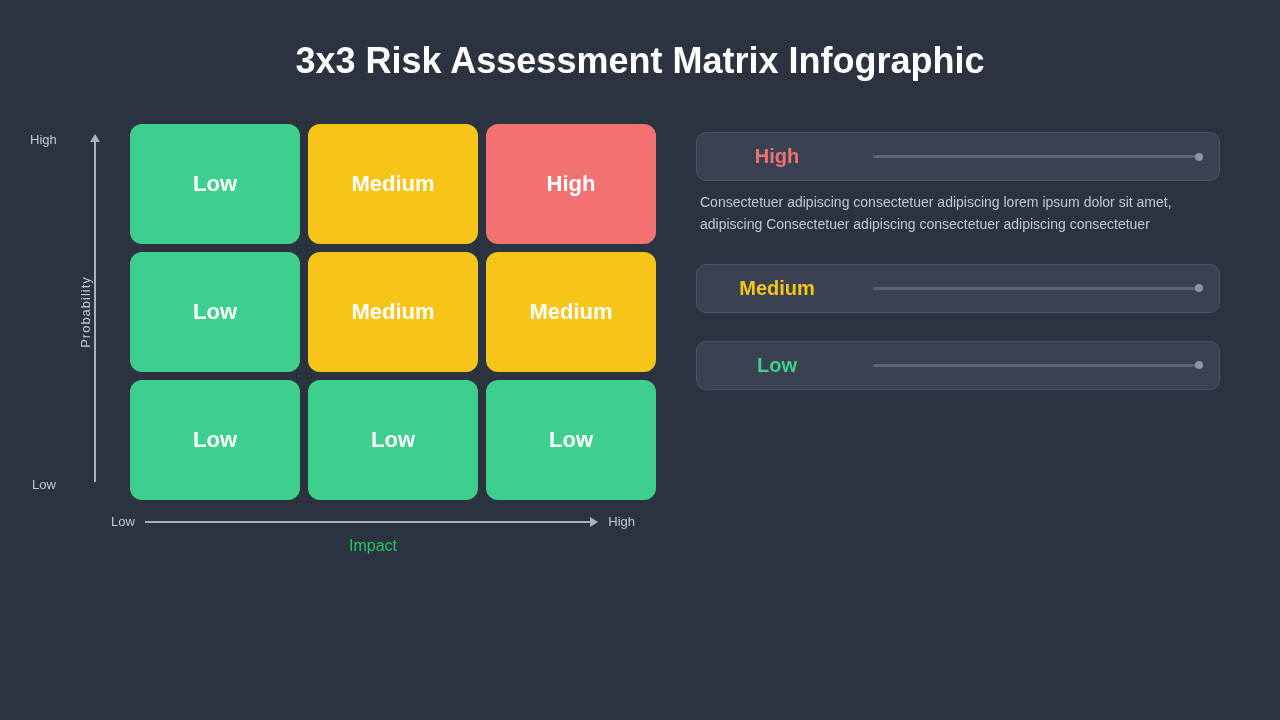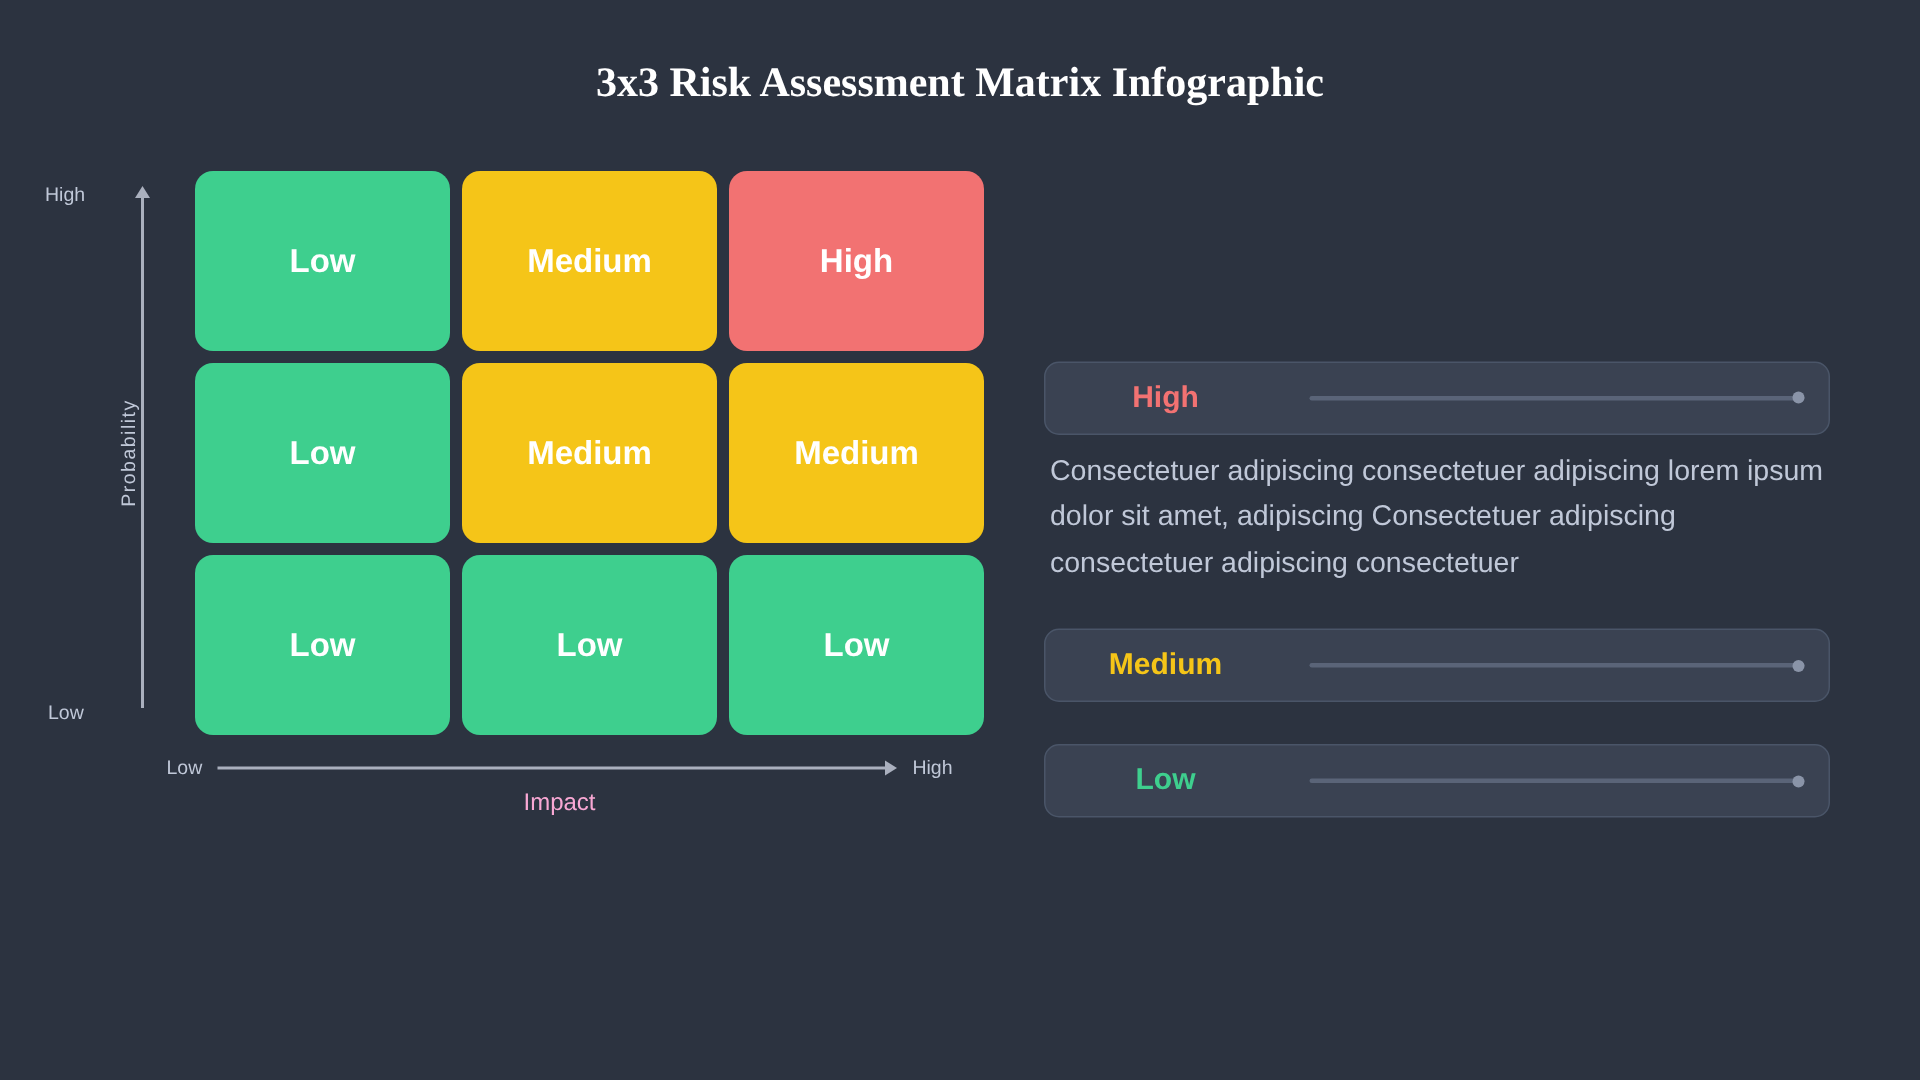--- a/index.html
+++ b/index.html
@@ -10,35 +10,33 @@
       background-color: #2c3340;
       font-family: 'Segoe UI', Arial, sans-serif;
       overflow: hidden;
       display: flex;
       flex-direction: column;
       align-items: center;
     }
 
     .title {
       color: #ffffff;
-      font-size: 28px;
+      font-size: 36px;
       font-weight: 700;
       margin-top: 40px;
       text-align: center;
-      font-family: Liberation Serif, serif;
     }
 
     .main-content {
       display: flex;
       flex-direction: row;
       width: 100%;
       padding: 0 60px;
       margin-top: 40px;
       gap: 40px;
-      align-items: flex-end;
     }
 
     
     .matrix-section {
       display: flex;
       flex-direction: column;
       align-items: center;
       position: relative;
       flex: 0 0 auto;
     }
@@ -175,21 +173,21 @@
     }
 
     .x-axis-label-high {
       color: #c0c8d8;
       font-size: 13px;
       margin-left: 18px;
       white-space: nowrap;
     }
 
     .x-axis-impact {
-      color: #f9a8d4;
+      color: #22c55e;
       font-size: 16px;
       margin-top: 8px;
       margin-left: 30px;
     }
 
     
     .legend-section {
       flex: 1;
       display: flex;
       flex-direction: column;
@@ -248,21 +246,21 @@
       top: 50%;
       transform: translateY(-50%);
       width: 8px;
       height: 8px;
       border-radius: 50%;
       background-color: #8a94a8;
     }
 
     .legend-text {
       color: #c0c8d8;
-      font-size: 19px;
+      font-size: 14px;
       line-height: 1.6;
       padding: 0 4px;
     }
 
     .y-axis-area {
       position: relative;
       width: 70px;
       height: 380px;
     }
   </style>

